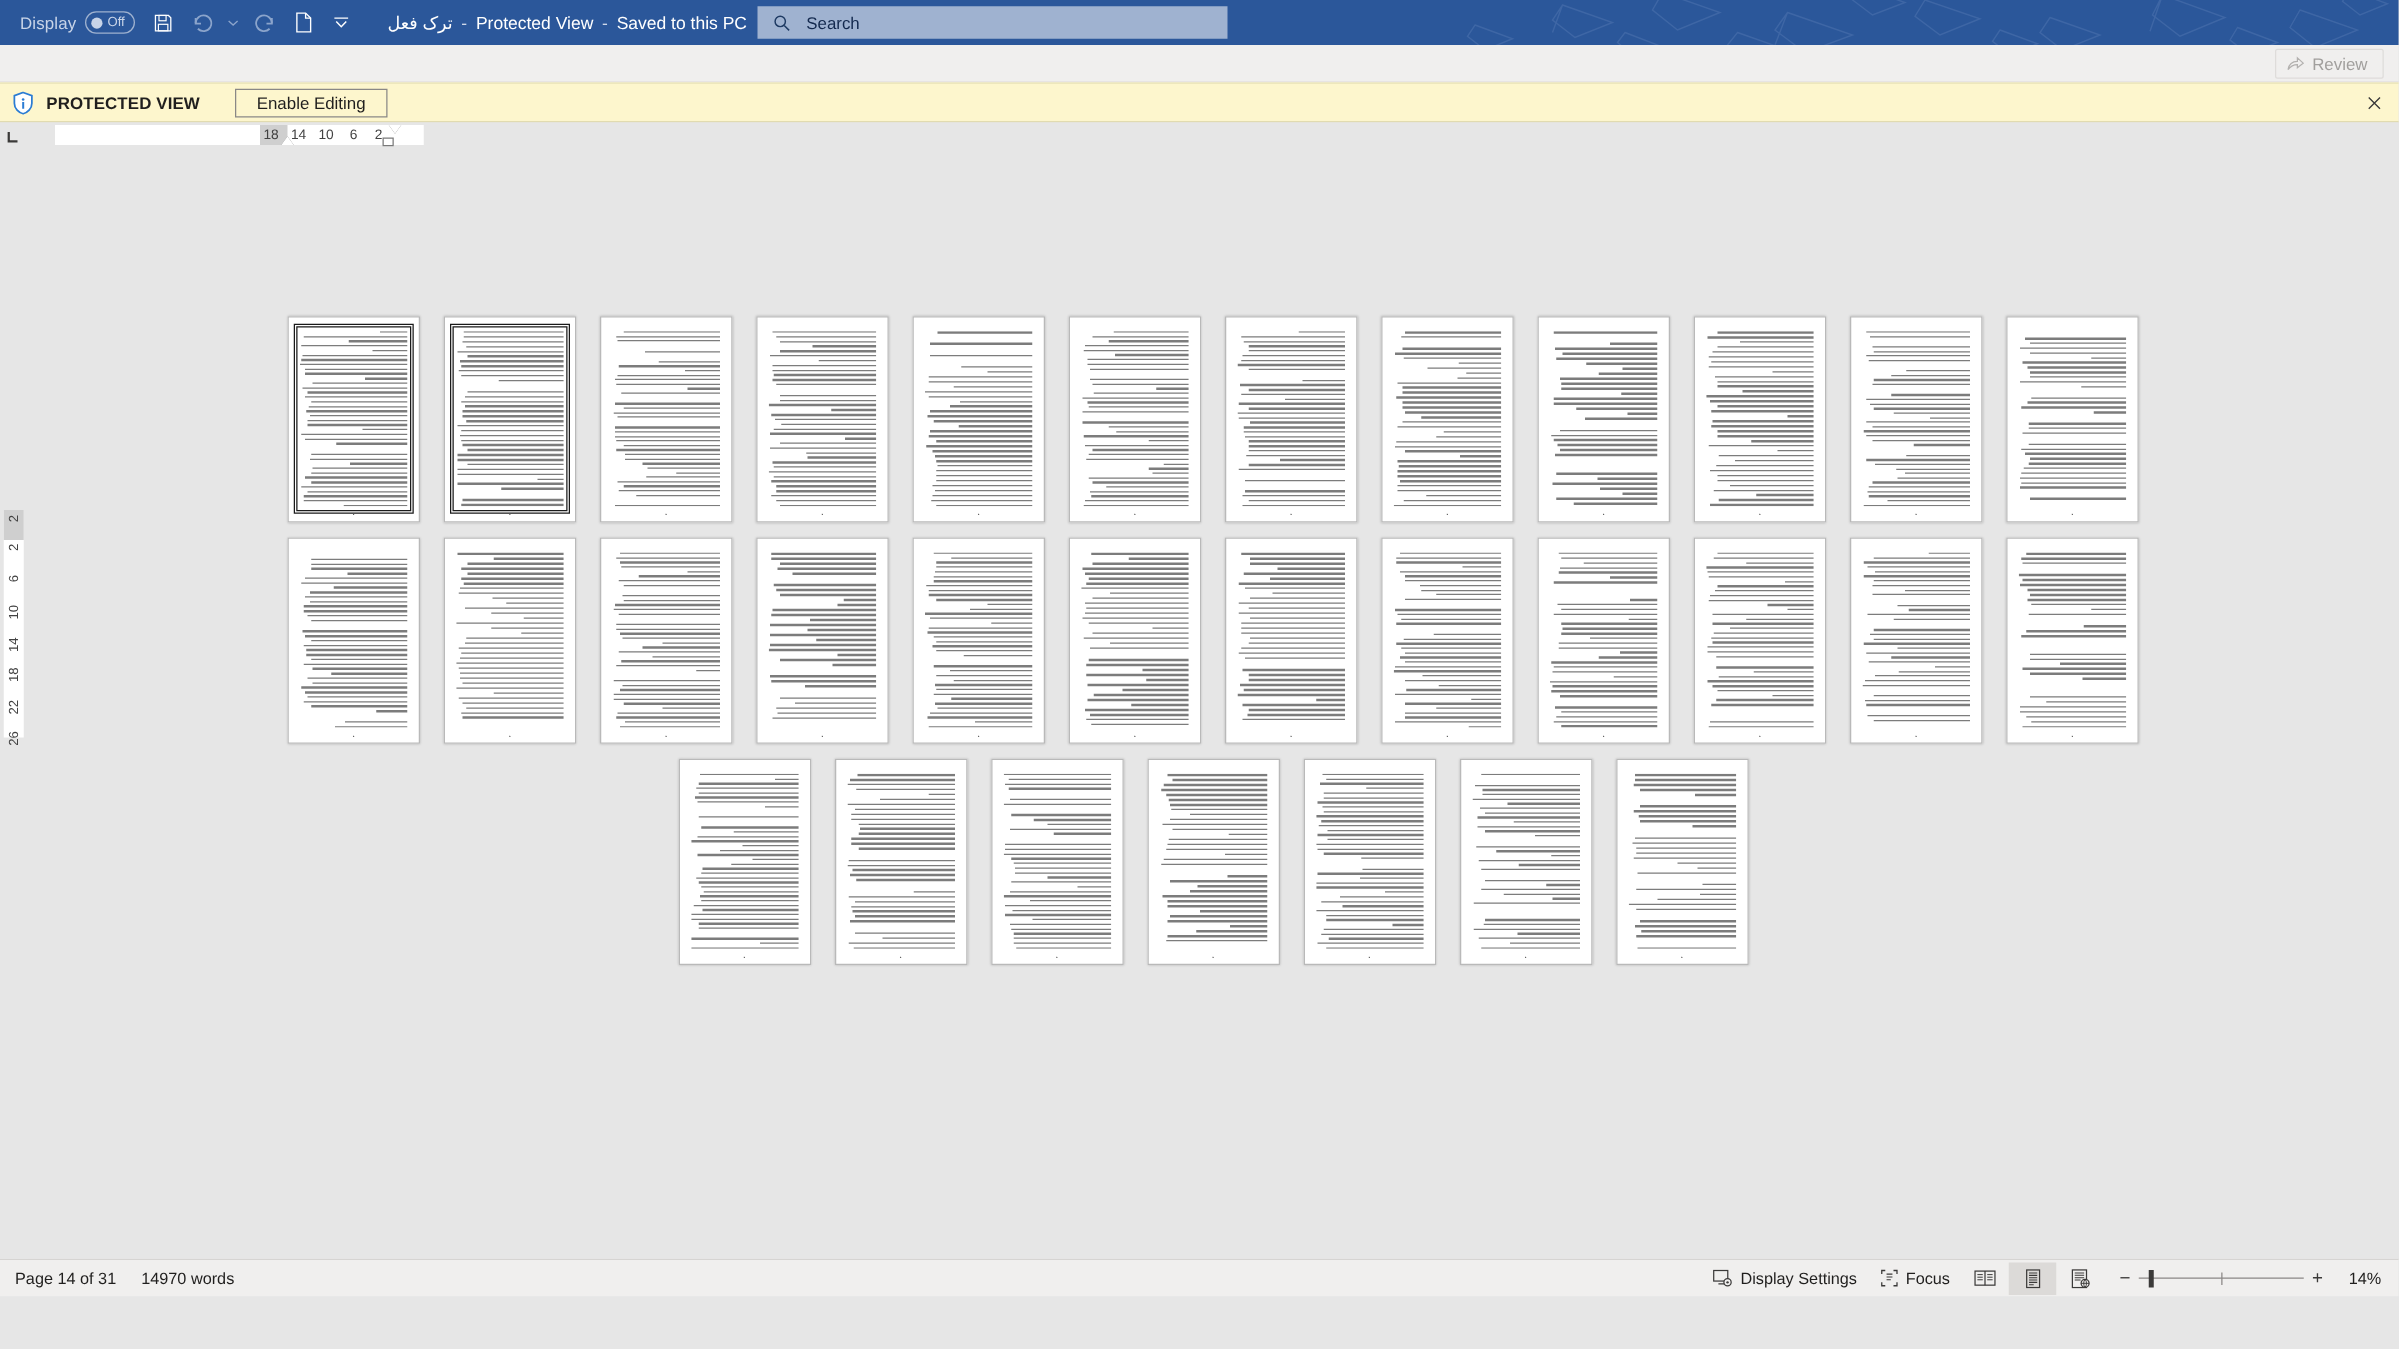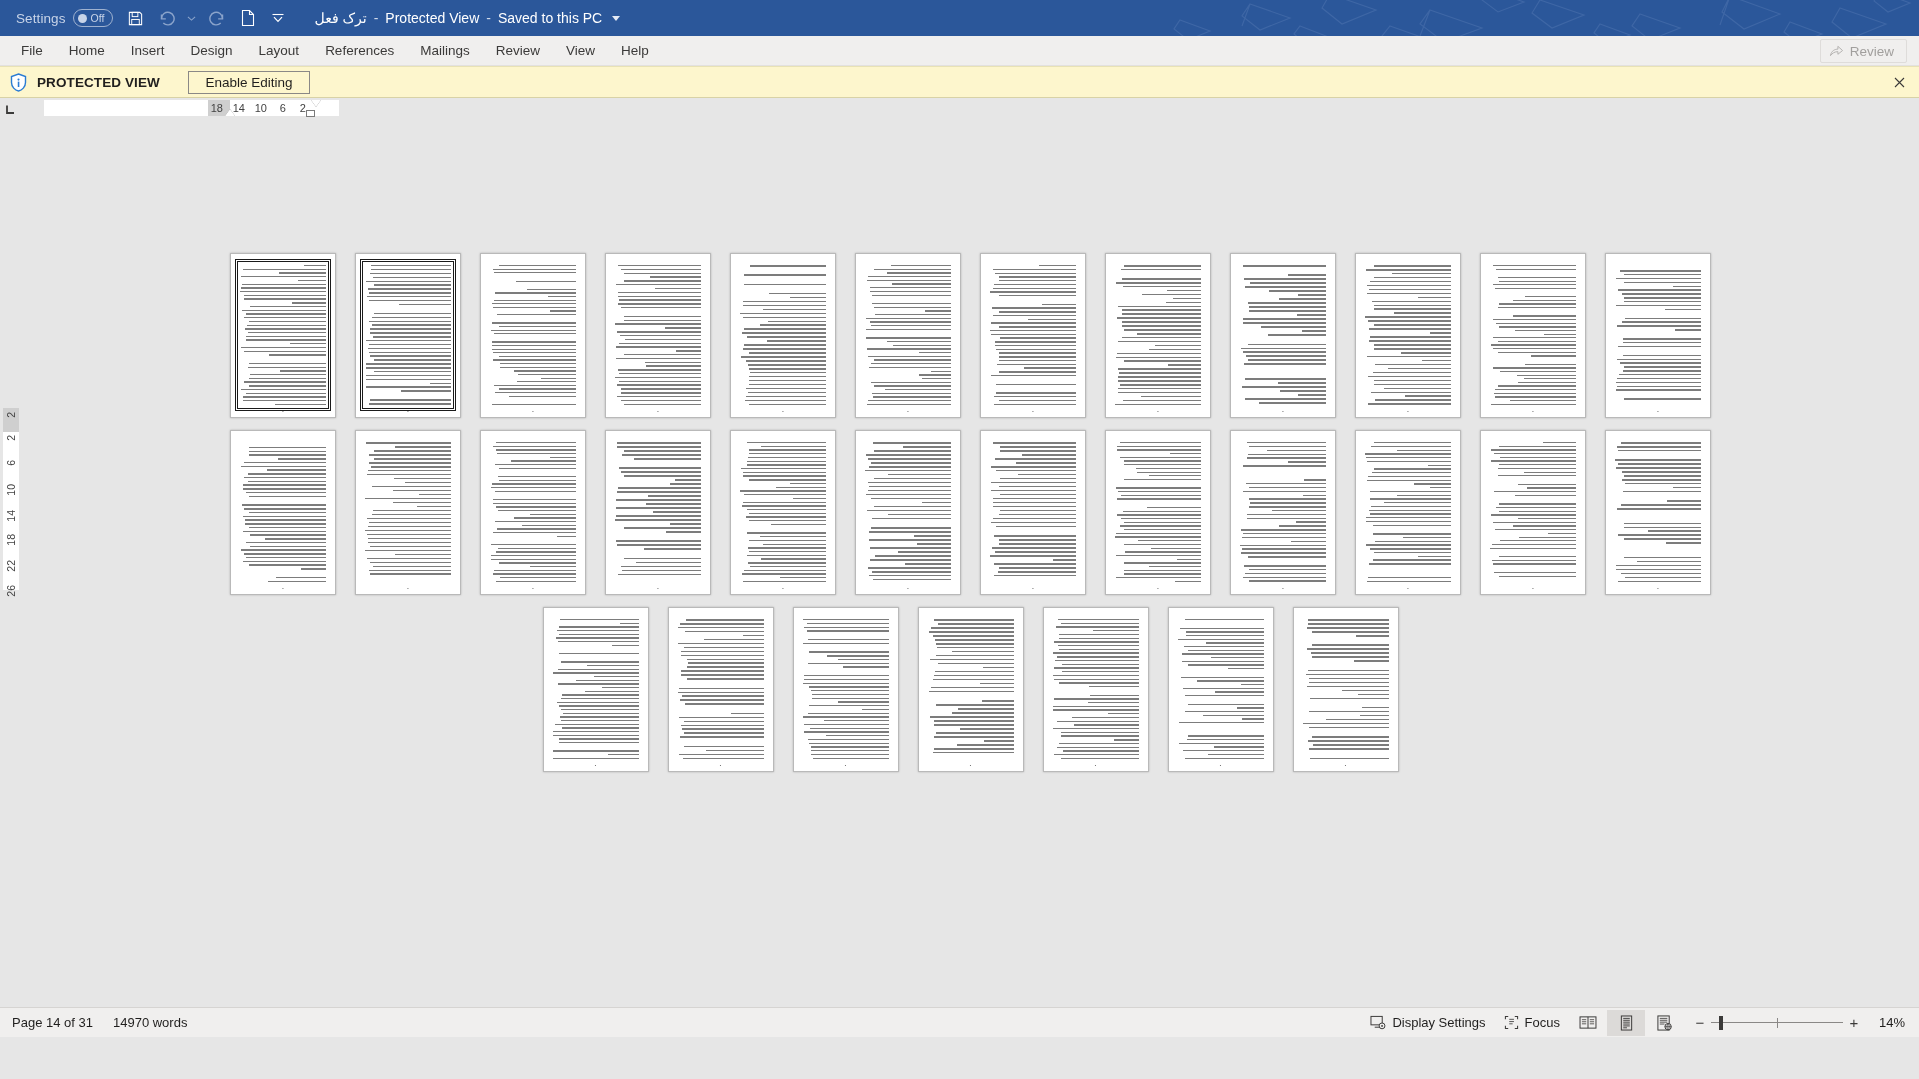--- a/index.html
+++ b/index.html
@@ -374,21 +374,21 @@
       <path d="M1600 24 l30 11 -22 9 -14 -11 z"></path>
       <path d="M1880 -8 l30 11 -22 9 -14 -11 z"></path>
       <path d="M1300 26 l26 10 -20 8 -12 -10 z"></path>
       <path d="M1490 -10 l34 12 -26 10 -16 -12 z"></path>
       <path d="M1790 22 l32 12 -24 9 -14 -11 z"></path>
     </g>
   </svg>
 
   <div class="tb-left">
     <div class="autosave-group">
-      <span class="autosave-label">Settings</span>
+      <span class="autosave-label">Display</span>
       <span class="toggle">
         <span class="knob"></span>
         <span class="toff">Off</span>
       </span>
     </div>
 
     <div class="qat-btn">
       <svg width="17" height="17" viewBox="0 0 18 18">
         <path d="M2.5 2.5h11l2 2v11h-13z" fill="none" stroke="#ffffff" stroke-width="1.1"></path>
         <rect x="5.5" y="2.5" width="6" height="4.5" fill="none" stroke="#ffffff" stroke-width="1"></rect>
@@ -432,36 +432,31 @@
 
   <div class="doc-title-group">
     <span>ترک فعل</span>
     <span class="sep">-</span>
     <span class="pv">Protected View</span>
     <span class="sep">-</span>
     <span>Saved to this PC</span>
     <span class="caret-dn"></span>
   </div>
 
+  <div class="searchbox">
+    <svg class="sq" width="15" height="15" viewBox="0 0 16 16">
+      <circle cx="6.6" cy="6.6" r="4.4" fill="none" stroke="#1e3a63" stroke-width="1.25"></circle>
+      <path d="M10 10 L14.2 14.2" stroke="#1e3a63" stroke-width="1.25" fill="none"></path>
+    </svg>
+    <span class="stext">Search</span>
+  </div>
 
 </div>
 
 <div class="ribbon">
-  <div class="tabs">
-    <div class="tab">File</div>
-    <div class="tab">Home</div>
-    <div class="tab">Insert</div>
-    <div class="tab">Design</div>
-    <div class="tab">Layout</div>
-    <div class="tab">References</div>
-    <div class="tab">Mailings</div>
-    <div class="tab">Review</div>
-    <div class="tab">View</div>
-    <div class="tab">Help</div>
-  </div>
   <div class="share-btn">
     <svg width="15" height="14" viewBox="0 0 16 15">
       <path d="M1.5 12.5 C2.5 7 6.5 5.5 9.5 5.5 V2.5 L14.5 7 L9.5 11 V8.2 C6 8.2 3.5 9.8 1.5 12.5 Z" fill="none" stroke="#b3b1af" stroke-width="1.05"></path>
     </svg>
     <span>Review</span>
   </div>
 </div>
 
 <div class="pvbar">
   <span class="pv-icon">

